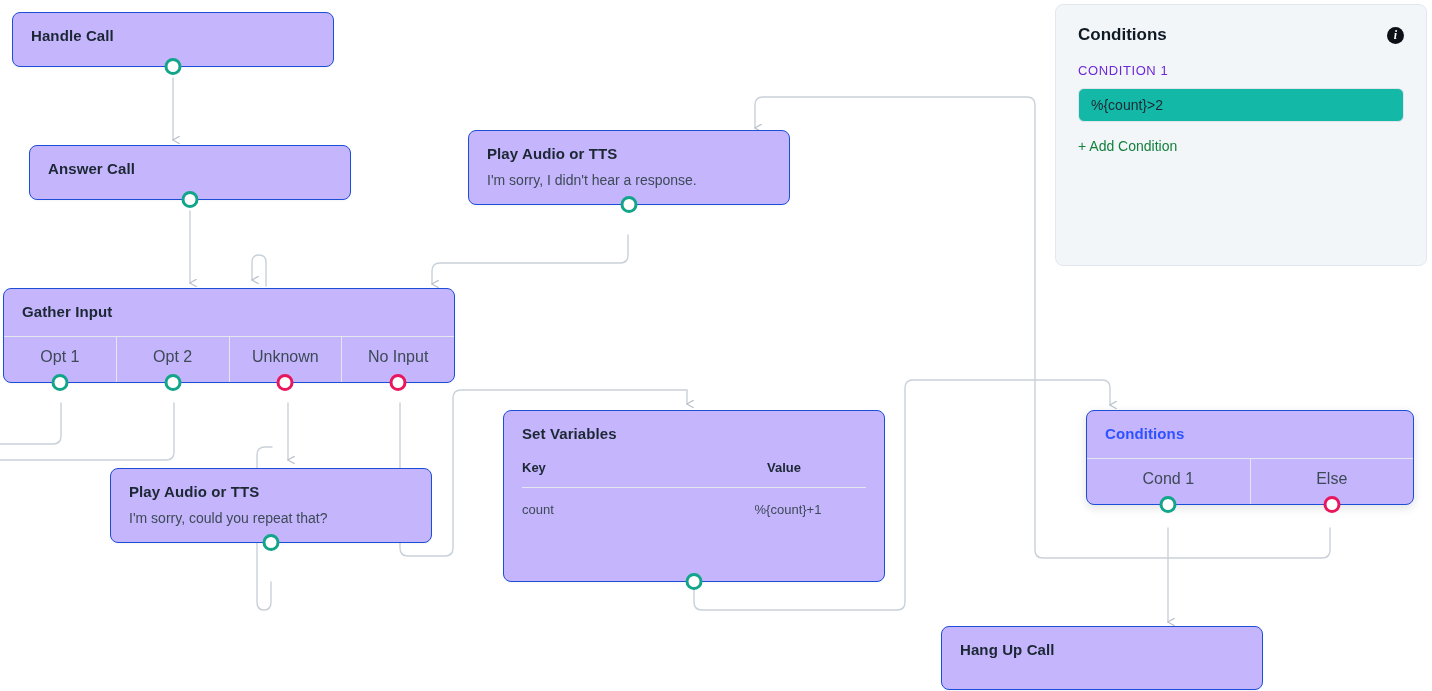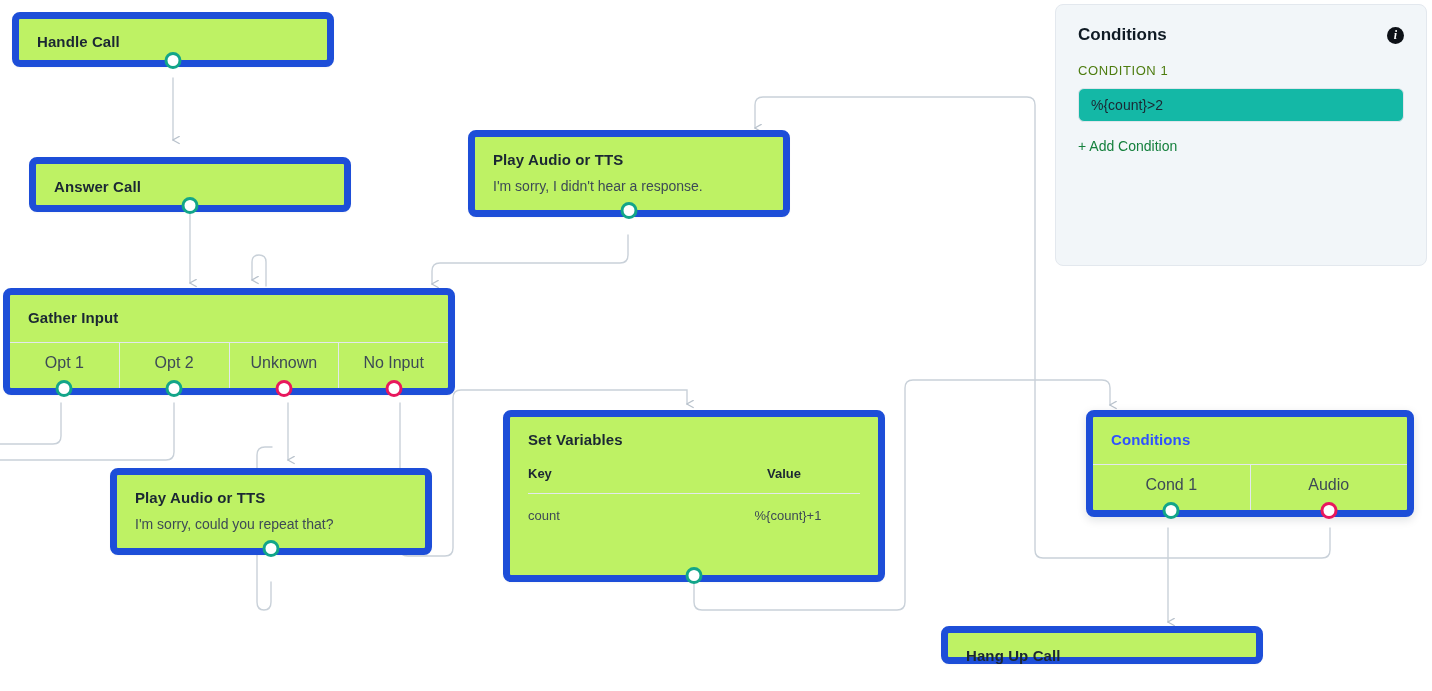--- a/index.html
+++ b/index.html
@@ -8,22 +8,22 @@
     background:#ffffff;
     font-family:"Liberation Sans", sans-serif;
     overflow:hidden;
     position:relative;
   }
   #canvas{position:absolute;inset:0;width:1432px;height:691px;}
   #edges{position:absolute;left:0;top:0;width:1432px;height:691px;pointer-events:none;}
 
   .node{
     position:absolute;
-    background:#bef264;
-    border:7px solid #1d4ed8;
+    background:#c4b5fd;
+    border:1px solid #1d4ed8;
     border-radius:8px;
     box-sizing:border-box;
     box-shadow:0 1px 2px rgba(16,24,40,.04);
   }
   .node .title{
     font-size:15px;
     font-weight:bold;
     color:#1b2733;
     padding:14px 18px;
     letter-spacing:.1px;
@@ -76,21 +76,21 @@
   .panel-title{font-size:17px;font-weight:bold;color:#0f1a24;}
   .info-icon{
     width:17px;height:17px;border-radius:50%;
     background:#0d1117;color:#ffffff;
     font-size:12px;font-weight:bold;font-style:italic;
     display:flex;align-items:center;justify-content:center;
     font-family:"Liberation Serif", serif;
     line-height:1;
   }
   .panel-label{
-    font-size:13px;color:#4d7c0f;letter-spacing:.6px;
+    font-size:13px;color:#6d28d9;letter-spacing:.6px;
     padding:18px 22px 0 22px;
   }
   .cond-input{
     margin:10px 22px 0 22px;
     background:#14b8a6;
     border:1px solid #E0E5EB;
     border-radius:6px;
     font-size:14px;
     color:#1b2733;
     padding:10px 12px;
@@ -155,21 +155,21 @@
 
       <path d="M1168,528 L1168,622" marker-end="url(#arrow)"></path>
     </g>
   </svg>
 
   <div class="node" style="left:12px;top:12px;width:322px;height:55px;">
     <div class="title">Handle Call</div>
     <span class="dot bottom-center"></span>
   </div>
 
-  <div class="node" style="left:29px;top:145px;width:322px;height:55px;margin-top:12px;">
+  <div class="node" style="left:29px;top:145px;width:322px;height:55px;">
     <div class="title">Answer Call</div>
     <span class="dot bottom-center"></span>
   </div>
 
   <div class="node" style="left:3px;top:288px;width:452px;">
     <div class="title" style="padding-bottom:16px;">Gather Input</div>
     <div class="ports">
       <div class="port-cell">
         <span>Opt 1</span>
         <span class="dot"></span>
@@ -218,27 +218,27 @@
   </div>
 
   <div class="node selected" style="left:1086px;top:410px;width:328px;">
     <div class="title" style="padding-bottom:16px;">Conditions</div>
     <div class="ports">
       <div class="port-cell">
         <span>Cond 1</span>
         <span class="dot"></span>
       </div>
       <div class="port-cell">
-        <span>Audio</span>
+        <span>Else</span>
         <span class="dot pink"></span>
       </div>
     </div>
   </div>
 
-  <div class="node" style="left:941px;top:626px;width:322px;height:38px;">
+  <div class="node" style="left:941px;top:626px;width:322px;height:64px;">
     <div class="title">Hang Up Call</div>
   </div>
 
   <div class="panel" style="left:1055px;top:4px;width:372px;height:262px;">
     <div class="panel-head">
       <div class="panel-title">Conditions</div>
       <div class="info-icon">i</div>
     </div>
     <div class="panel-label">CONDITION 1</div>
     <div class="cond-input" placeholder="%{count}&gt;2">%{count}&gt;2</div>

